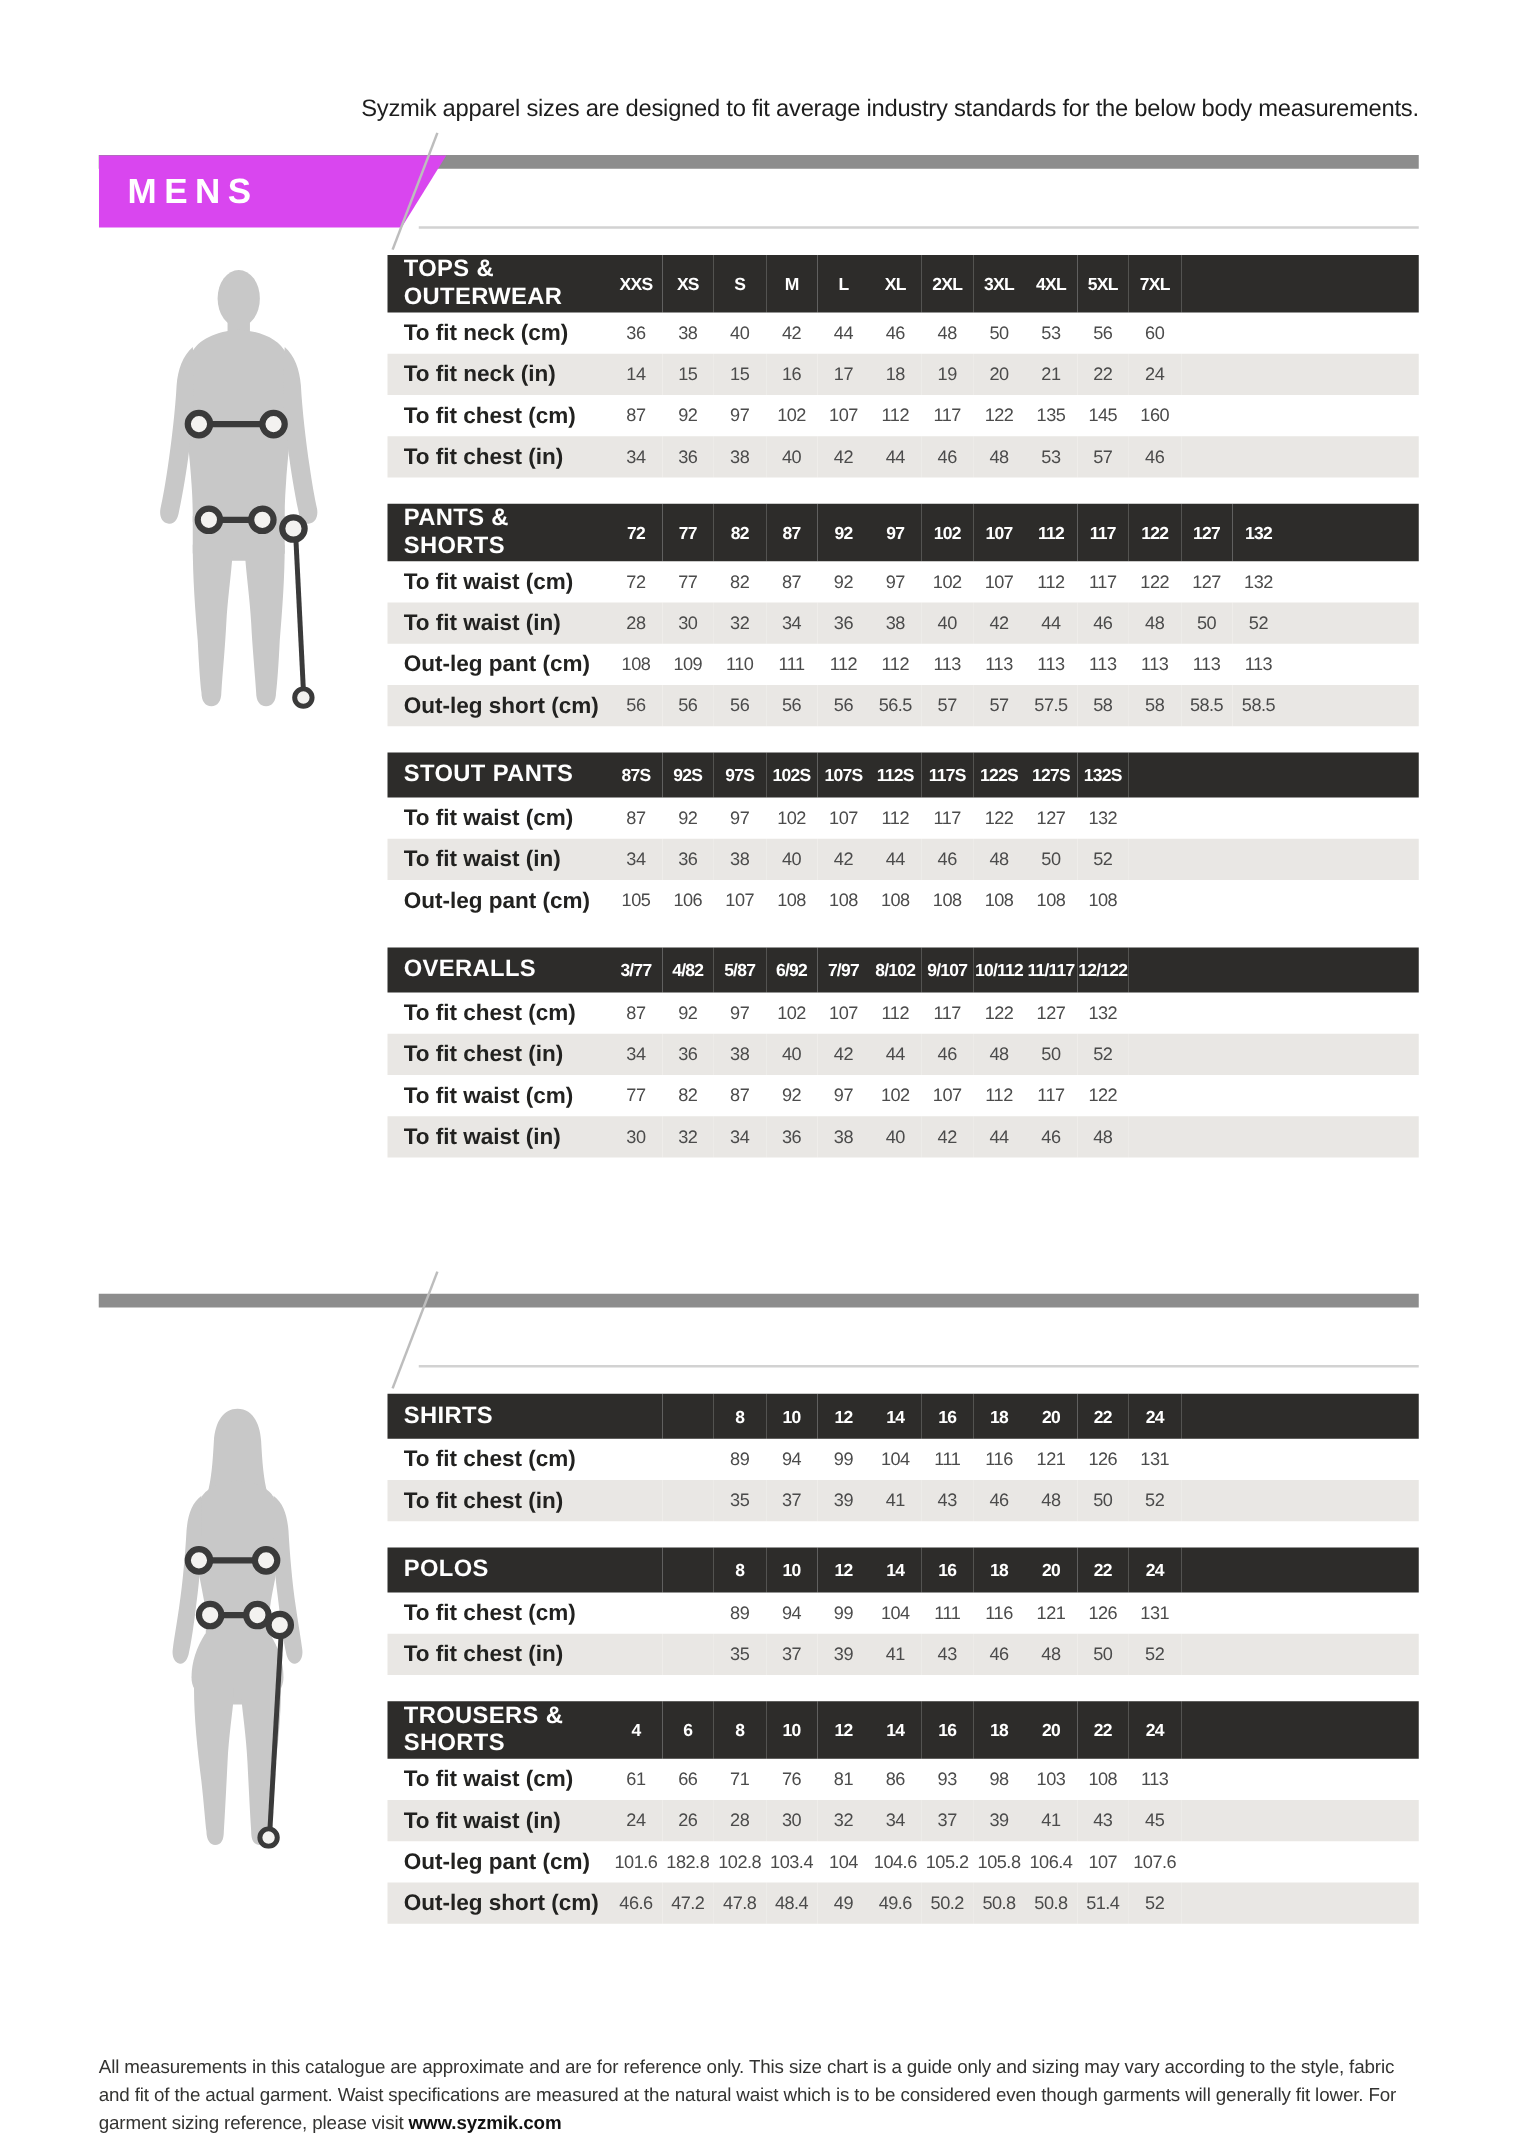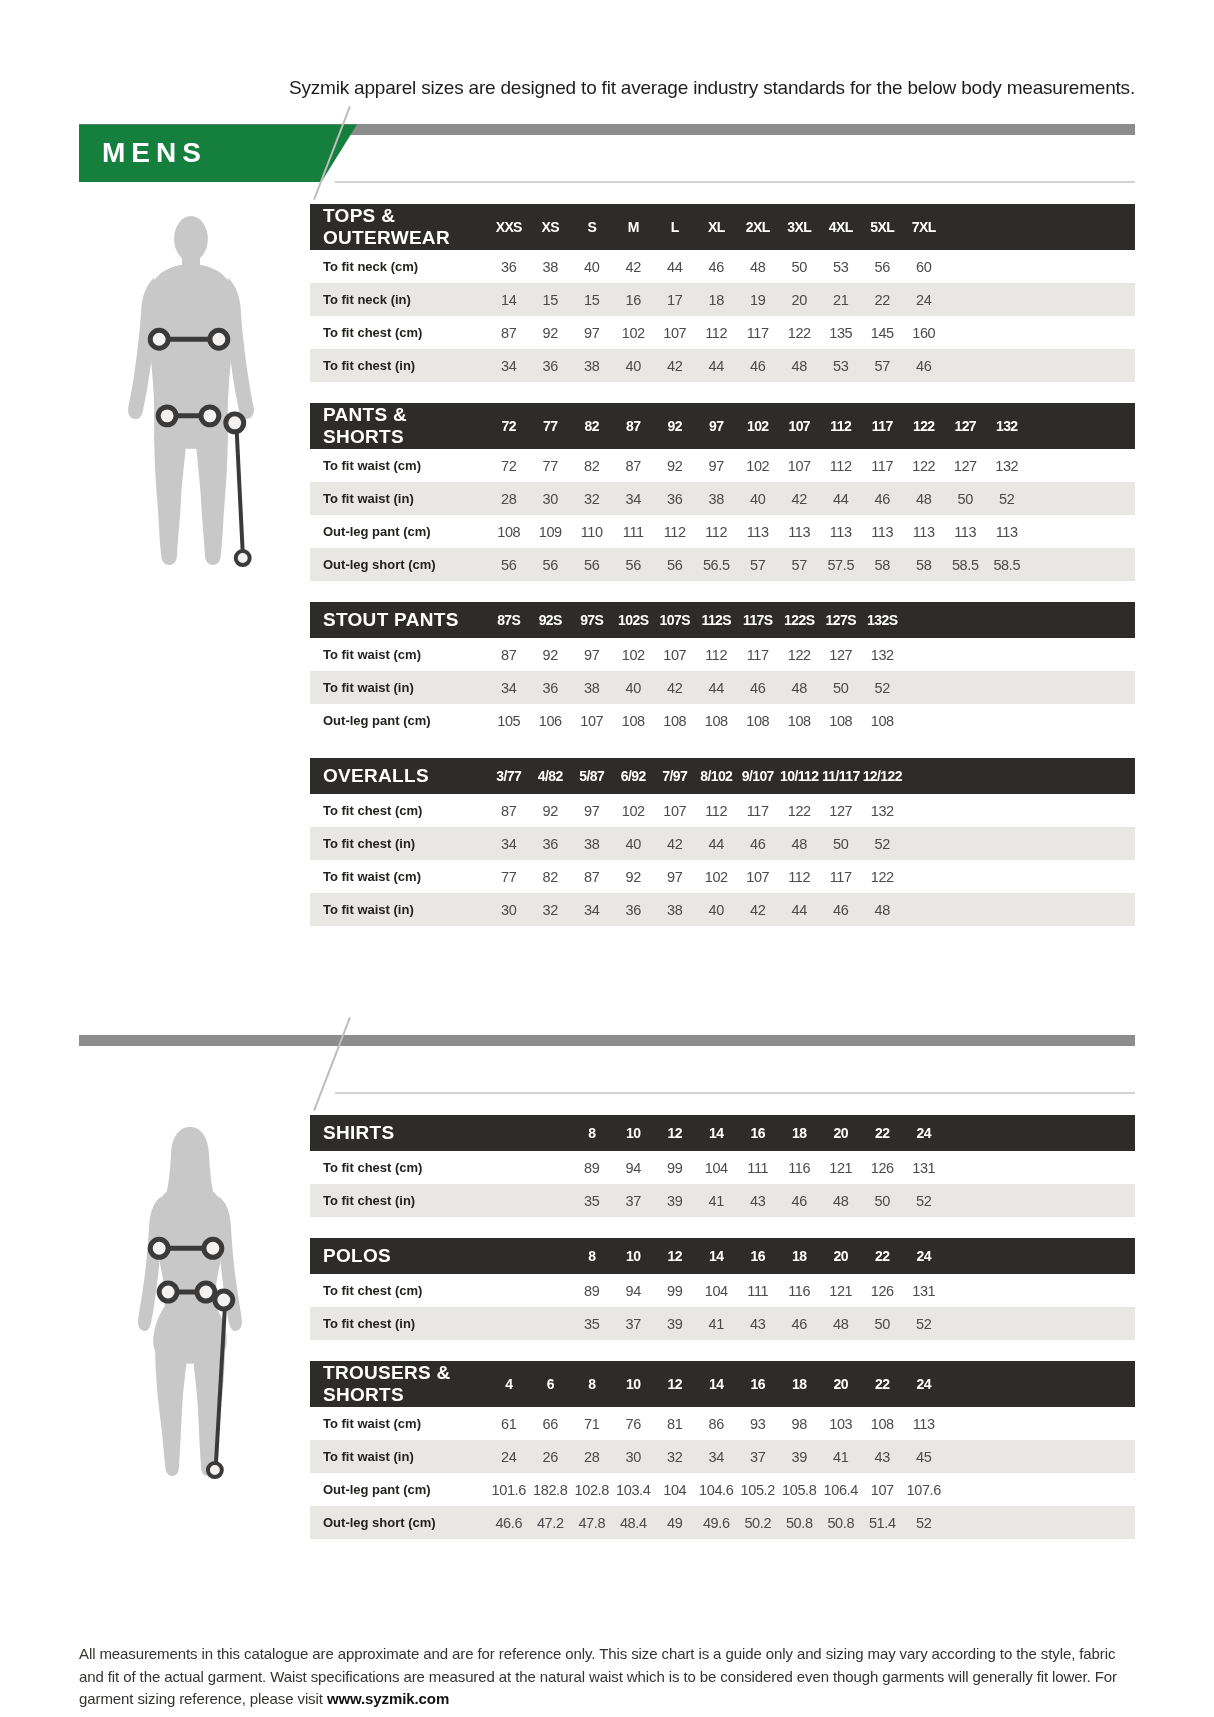--- a/index.html
+++ b/index.html
@@ -8,21 +8,21 @@
     font-family:"Liberation Sans", sans-serif; color:#1b1b1b; position:relative;
   }
   .page { padding:0 79px; }
 
   .intro { margin:73px 0 0 0; font-size:19px; line-height:1.55; color:#1d1d1d; letter-spacing:-0.2px;text-align:right; }
 
   
   .band { position:relative; height:58px; margin-top:22px; }
   .band-topbar { position:absolute; top:0; left:0; right:0; height:11px; background:#8d8d8d; }
   .band-label {
-    position:absolute; top:0; left:0; height:100%; width:278px; background:#15803d;
+    position:absolute; top:0; left:0; height:100%; width:278px; background:#d946ef;
     display:flex; align-items:center; padding-left:23px; box-sizing:border-box;
     clip-path:polygon(0 0, 100% 0, calc(100% - 36px) 100%, 0 100%);
   }
   .band-label span { color:#ffffff; font-size:28px; font-weight:700; letter-spacing:6px; }
   .band-slash { position:absolute; width:2px; height:100px; background:#bdbdbd; top:-21px; left:252px; transform:rotate(21deg); }
   .band-bottomline { position:absolute; bottom:-1px; left:256px; right:0; height:2px; background:#d2d2d2; }
   .band.womens { margin-top:109px; }
 
   .section-body { display:flex; margin-top:22px; }
   .figure-col { width:231px; flex:none; padding-top:8px; }
@@ -30,21 +30,21 @@
   .tables-col { flex:1; display:flex; flex-direction:column; gap:21px; }
 
   
   table.size-table { border-collapse:collapse; table-layout:fixed; width:100%; }
   .size-table col.col-label { width:178px; }
   .size-table col.col-size { width:41.5px; }
   .size-table thead th { background:#2d2c2a; color:#ffffff; height:34px; font-weight:700; }
   .size-table th.label-cell { text-align:left; padding-left:13px; font-size:19px; letter-spacing:0.3px; }
   .size-table th.size-cell { text-align:center; font-size:14px; letter-spacing:-0.6px; padding:0; }
   .size-table tbody td { height:31px; }
-  .size-table td.label-cell { text-align:left; padding-left:13px; font-size:13px; font-weight:700; color:#222220; }
+  .size-table td.label-cell { text-align:left; padding-left:13px; font-size:18px; font-weight:700; color:#222220; }
   .size-table td.val-cell { text-align:center; font-size:14.5px; color:#4b4b4b; letter-spacing:-0.4px; padding:0; }
   .size-table tbody tr.alt td { background:#e9e7e4; }
 
   .footer { margin-top:104px; font-size:15px; line-height:1.5; color:#333331; letter-spacing:-0.1px; }
   .footer strong { color:#111; }
 </style>
 </head>
 <body>
 
 <div class="page">

